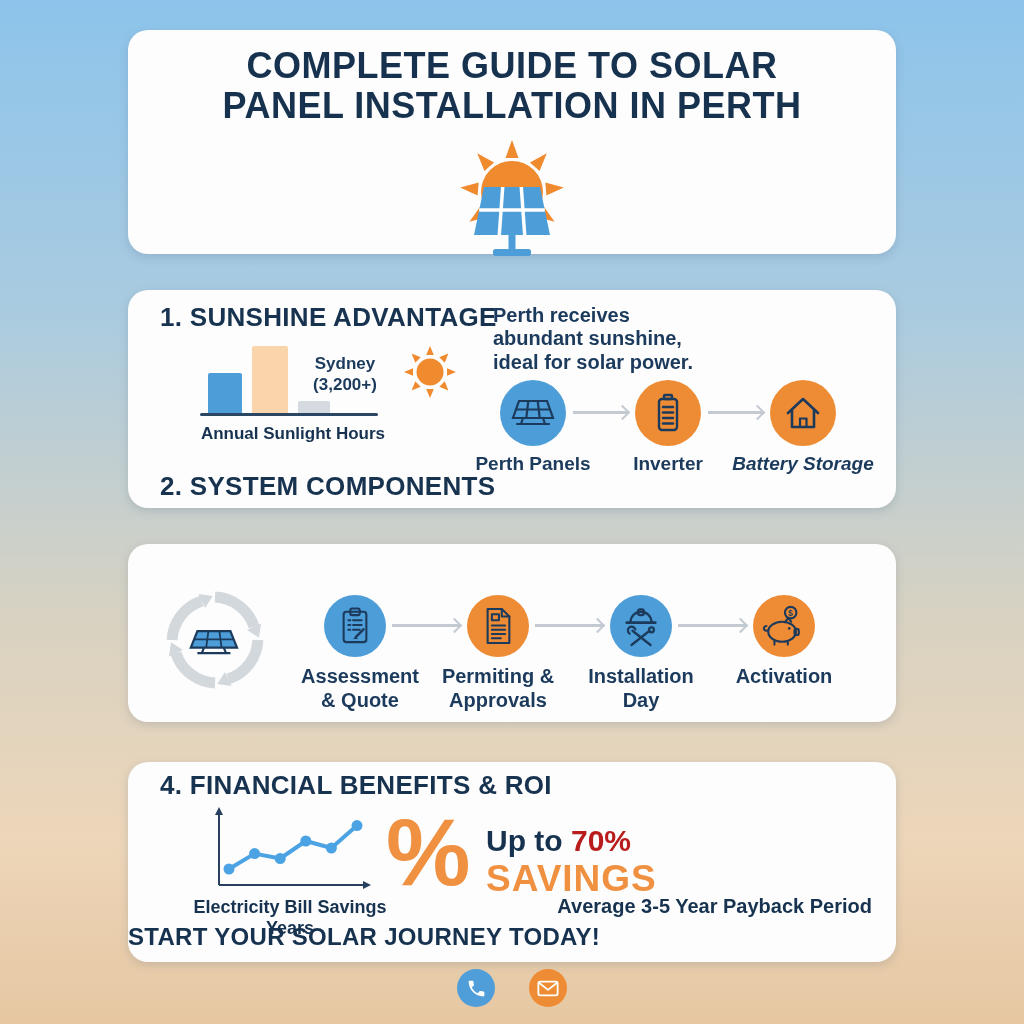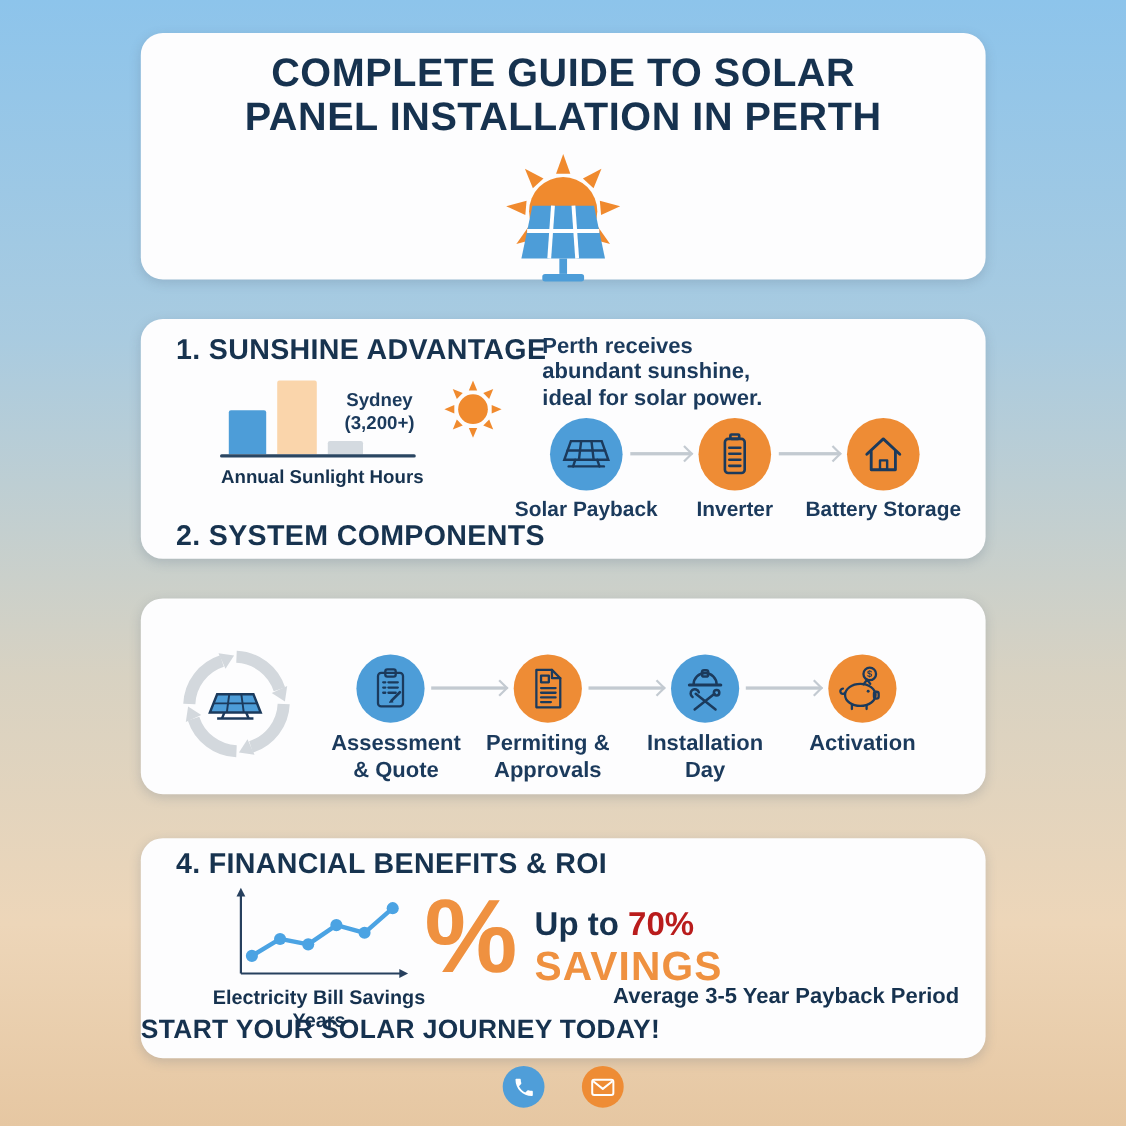--- a/index.html
+++ b/index.html
@@ -174,23 +174,23 @@
     <div class="circ orange comp-circ" style="left:642px;">
       <span>
         <svg viewBox="0 0 40 38" width="40" height="38" fill="none" stroke="#1b3a5c" stroke-width="2.6" stroke-linejoin="round" stroke-linecap="round">
           <path d="M5 19 L20 5 L35 19"></path>
           <path d="M9 16.5 V33 H31 V16.5"></path>
           <rect x="17" y="24.5" width="6.5" height="8.5" stroke-width="2.2"></rect>
         </svg>
       </span>
     </div>
 
-    <div class="circ-label" style="left:335px;top:163px;width:140px;">Solar Payback</div>
+    <div class="circ-label" style="left:335px;top:163px;width:140px;">Perth Panels</div>
     <div class="circ-label" style="left:470px;top:163px;width:140px;">Inverter</div>
-    <div class="circ-label" style="left:600px;top:163px;width:150px;">Battery Storage</div>
+    <div class="circ-label" style="left:600px;top:163px;width:150px;font-style:italic;">Battery Storage</div>
 
     <h2 class="sec-h" style="left:32px;top:181px;">2. SYSTEM COMPONENTS</h2>
   </section>
 
   <section class="card card-three">
 
     <div class="cycle">
       <svg viewBox="0 0 100 100" width="110" height="110">
         <g stroke="#d3d8dd" stroke-width="10" fill="none">
           <path d="M50 11 A39 39 0 0 1 85.5 38"></path>

